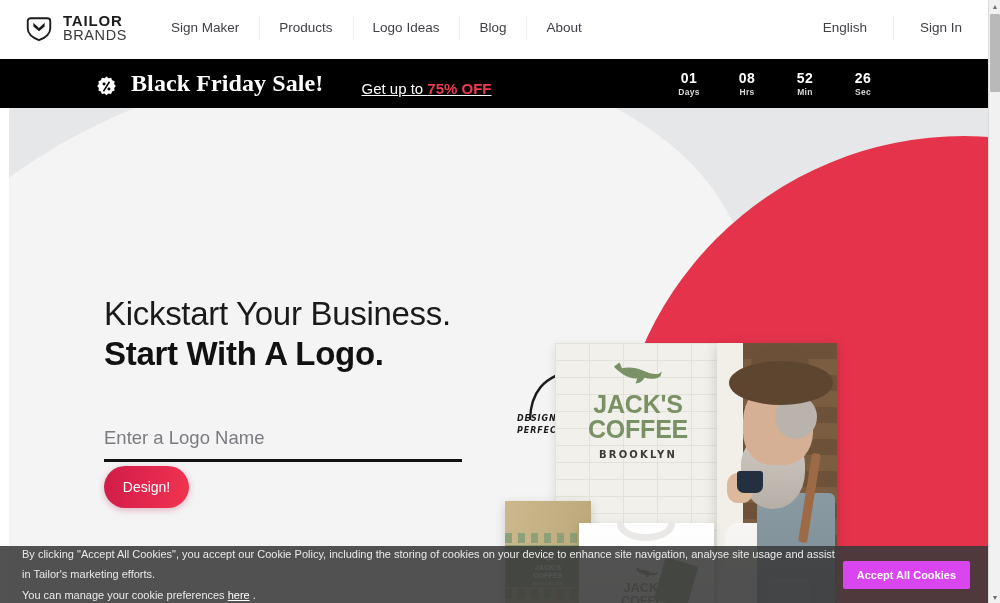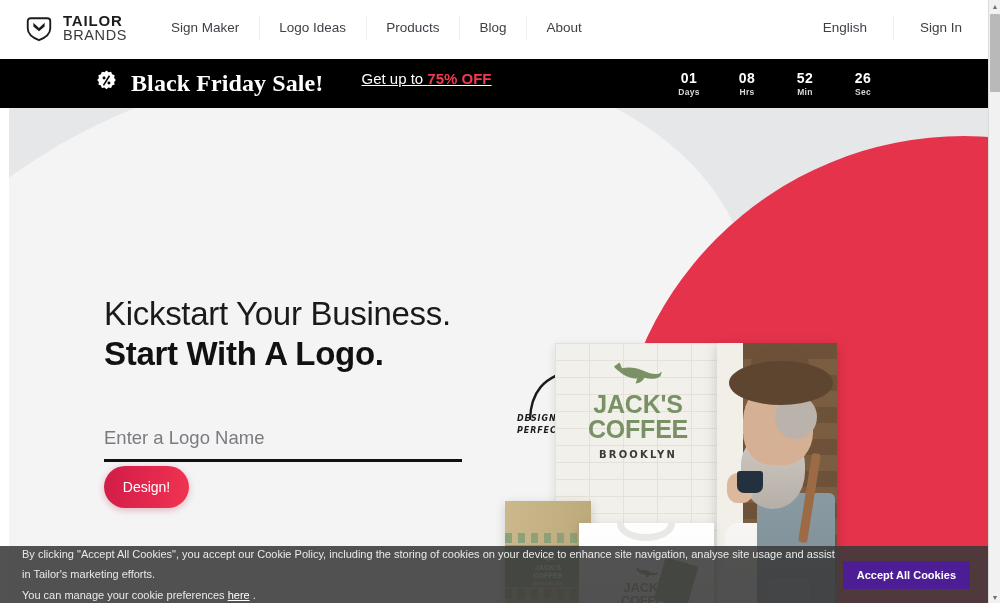--- a/index.html
+++ b/index.html
@@ -46,21 +46,21 @@
   #nav-right .navlink { padding:0 26px; }
   #nav-right .navlink::before { content:none; }
   #lang-sep { width:1px; height:24px; background:#eceff1; }
 
   
   #promo {
     position:absolute; left:0; top:59px; width:988px; height:49px;
     background:#000000; z-index:35;
     display:flex; align-items:center;
   }
-  #promo-main { display:flex; align-items:flex-start; margin-left:96px; gap:14px; }
+  #promo-main { display:flex; align-items:flex-end; margin-left:96px; gap:14px; }
   #promo-badge { width:21px; height:21px; display:block; }
   #promo-title {
     font-family:"Liberation Serif", serif;
     font-size:24px; font-weight:bold; color:#ffffff;
     letter-spacing:0.1px; white-space:nowrap;
   }
   #promo-sub { margin-left:24px; font-size:15px; color:#ffffff; white-space:nowrap;text-decoration:underline; }
   #promo-sub .hot { color:#ef3b4e; font-weight:bold; }
 
   #countdown { display:flex; margin-left:auto; margin-right:110px; gap:28px; }
@@ -262,21 +262,21 @@
   
   #cookiebar {
     position:absolute; left:0; bottom:0; width:988px; height:57px;
     background:rgba(58,58,58,0.88); z-index:60;
     display:flex; align-items:center;
   }
   #cookie-text { margin-left:22px; color:#e9e9e9; font-size:11px; line-height:1.85; max-width:820px; }
   #cookie-here { color:#ffffff; text-decoration:underline; cursor:pointer; }
   #cookie-accept {
     margin-left:auto; margin-right:18px;
-    background:#4c1d95; color:#ffffff; border:none;
+    background:#d946ef; color:#ffffff; border:none;
     font-family:"Liberation Sans", sans-serif;
     font-size:11px; font-weight:bold;
     padding:8px 14px; border-radius:2px; cursor:pointer;
     white-space:nowrap;
   }
 
   
   #scrollbar {
     position:absolute; right:0; top:0; width:12px; height:603px;
     background:#f1f1f1; border-left:1px solid #dcdcdc; z-index:80;
@@ -306,22 +306,22 @@
         <path d="M10 10.5 L16 16 L22 10.5 L22 14.5 L16 19.5 L10 14.5 Z" fill="#1c1c1c"></path>
       </svg>
       <div id="brand-words">
         <span class="w1">TAILOR</span>
         <span class="w2">BRANDS</span>
       </div>
     </div>
 
     <div id="nav-left">
       <div class="navlink">Sign Maker</div>
+      <div class="navlink">Products</div>
       <div class="navlink">Logo Ideas</div>
-      <div class="navlink">Products</div>
       <div class="navlink">Blog</div>
       <div class="navlink">About</div>
     </div>
 
     <div id="nav-right">
       <div class="navlink">English</div>
       <div id="lang-sep"></div>
       <div class="navlink">Sign In</div>
     </div>
   </div>

